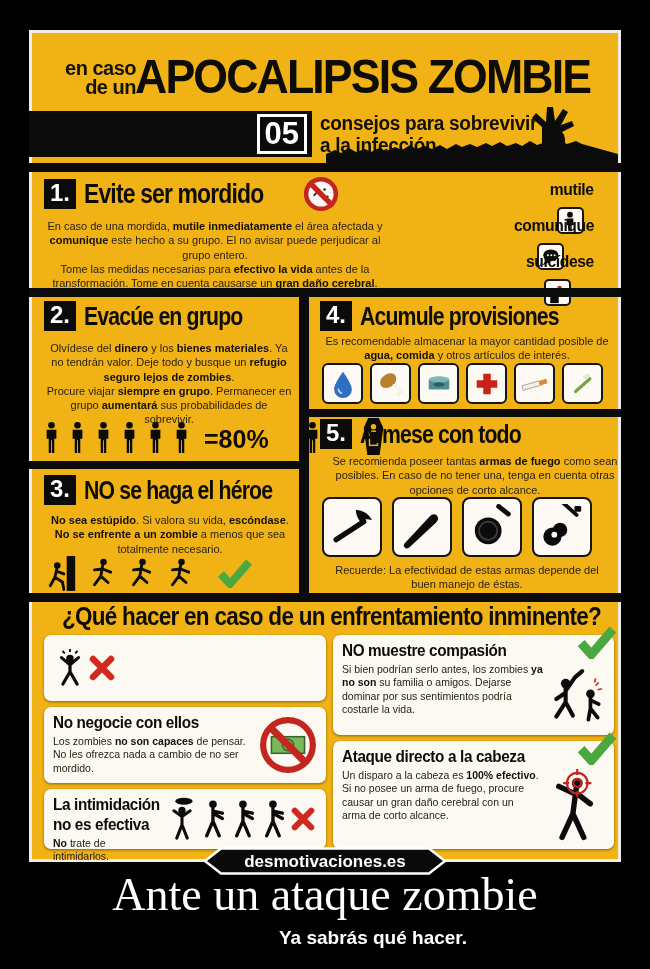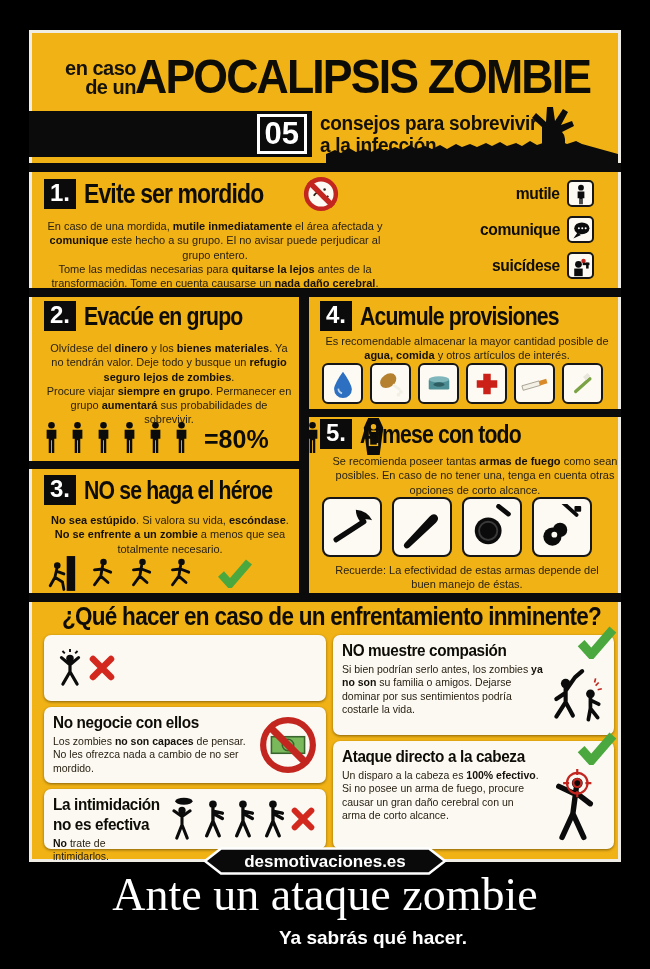--- a/index.html
+++ b/index.html
@@ -28,21 +28,21 @@
   
   .sec-head{position:absolute;display:flex;align-items:center;gap:8px;}
   .num{display:inline-block;background:#0B0B0B;color:#fff;font-weight:bold;
        padding:2px 6px 4px;font-size:24px;line-height:1;}
   .sec-title{font-weight:bold;font-size:27px;letter-spacing:-1px;white-space:nowrap;
              display:inline-block;transform:scaleX(.85);transform-origin:0 55%;color:#0E0C06;}
   .sec-title.small{font-size:25px;}
   .body-txt{position:absolute;font-size:11px;line-height:1.3;color:#2A2214;text-align:center;}
   .body-txt b{color:#15110A;}
   
-  .side-row{position:absolute;right:24px;display:flex;align-items:center;gap:7px;}
+  .side-row{position:absolute;right:24px;display:flex;align-items:center;gap:7px;flex-direction:column;}
   .sr1{top:147px}.sr2{top:183px}.sr3{top:219px}
   .side-label{font-weight:bold;font-size:17px;letter-spacing:-.4px;
               transform:scaleX(.92);transform-origin:100% 50%;color:#0F0D07;}
   .tile{background:#FCFAF3;border:2px solid #161616;border-radius:6px;
         display:flex;align-items:center;justify-content:center;box-sizing:border-box;}
   .tile.sm{width:27px;height:27px;border-radius:5px;}
   .tile.md{width:41px;height:41px;}
   .tile.lg{width:60px;height:60px;border-radius:8px;}
   .tilerow{position:absolute;display:flex;gap:7px;}
   .tilerow.weapons{gap:10px;}
@@ -111,21 +111,21 @@
       <span class="sec-title">Evite ser mordido</span>
       <svg width="36" height="36" viewBox="0 0 40 40">
         <circle cx="20" cy="20" r="16" fill="#FCFAF3"></circle>
         <path d="M12 22 q4 -7 8 0 q4 7 8 0" stroke="#2A2214" stroke-width="2" fill="none"></path>
         <circle cx="16" cy="15" r="1.4" fill="#2A2214"></circle>
           <circle cx="24" cy="15" r="1.4" fill="#2A2214"></circle>
         <rect x="1" y="17" width="38" height="6" fill="#C3251F" transform="rotate(45 20 20)"></rect>
         <circle cx="20" cy="20" r="16.5" fill="none" stroke="#C3251F" stroke-width="5"></circle>
       </svg>
     </div>
-    <div class="body-txt" style="left:14px;top:186px;width:338px">En caso de una mordida, <b>mutile inmediatamente</b> el área afectada y <b>comunique</b> este hecho a su grupo. El no avisar puede perjudicar al grupo entero.<br>Tome las medidas necesarias para <b>quitarse la lejos</b> antes de la transformación. Tome en cuenta causarse un <b>nada daño cerebral</b>.</div>
+    <div class="body-txt" style="left:14px;top:186px;width:338px">En caso de una mordida, <b>mutile inmediatamente</b> el área afectada y <b>comunique</b> este hecho a su grupo. El no avisar puede perjudicar al grupo entero.<br>Tome las medidas necesarias para <b>efectivo la vida</b> antes de la transformación. Tome en cuenta causarse un <b>gran daño cerebral</b>.</div>
 
     <div class="side-row sr1">
       <span class="side-label">mutile</span>
       <span class="tile sm">
         <svg width="22" height="22" viewBox="0 0 26 26">
           <circle cx="13" cy="5.5" r="3.4" fill="#0B0B0B"></circle>
           <path d="M9 10 h8 v8 h-2 v7 h-1.7 v-6 h-.6 v6 H11 v-7 H9 z" fill="#0B0B0B"></path>
         </svg>
       </span>
     </div>

